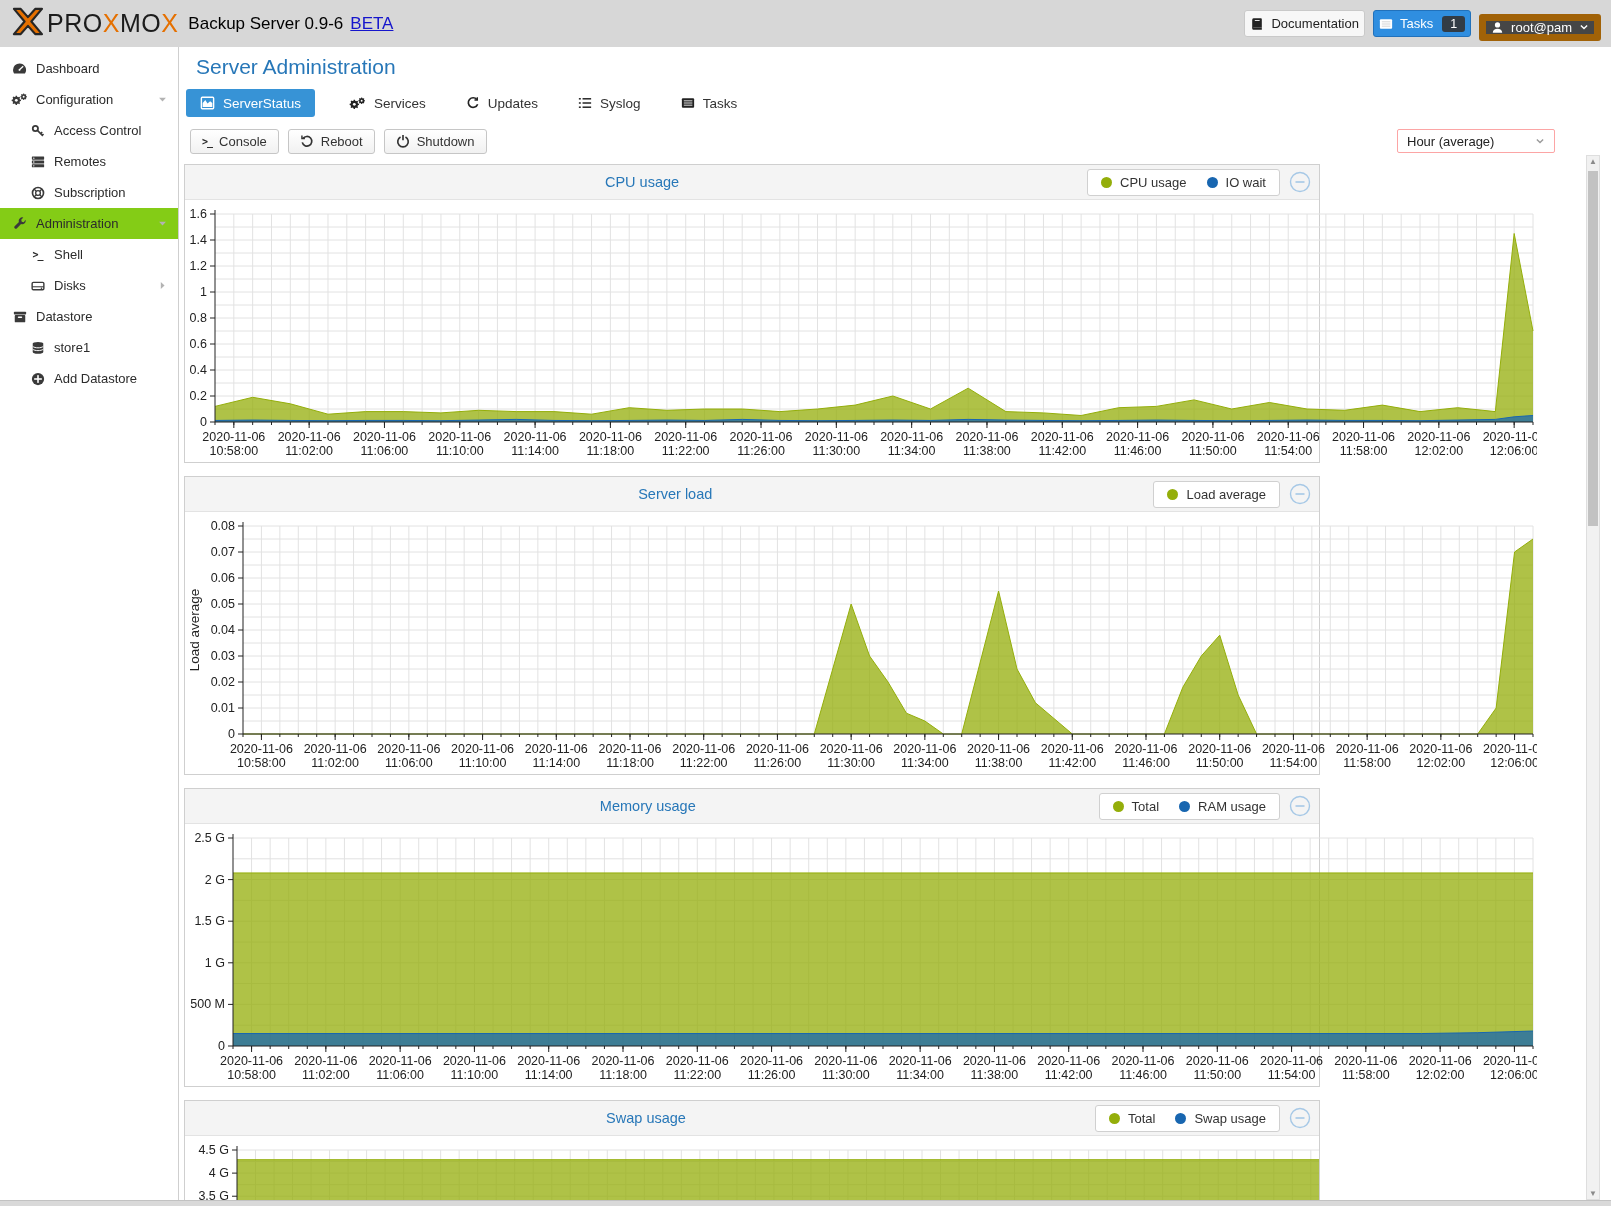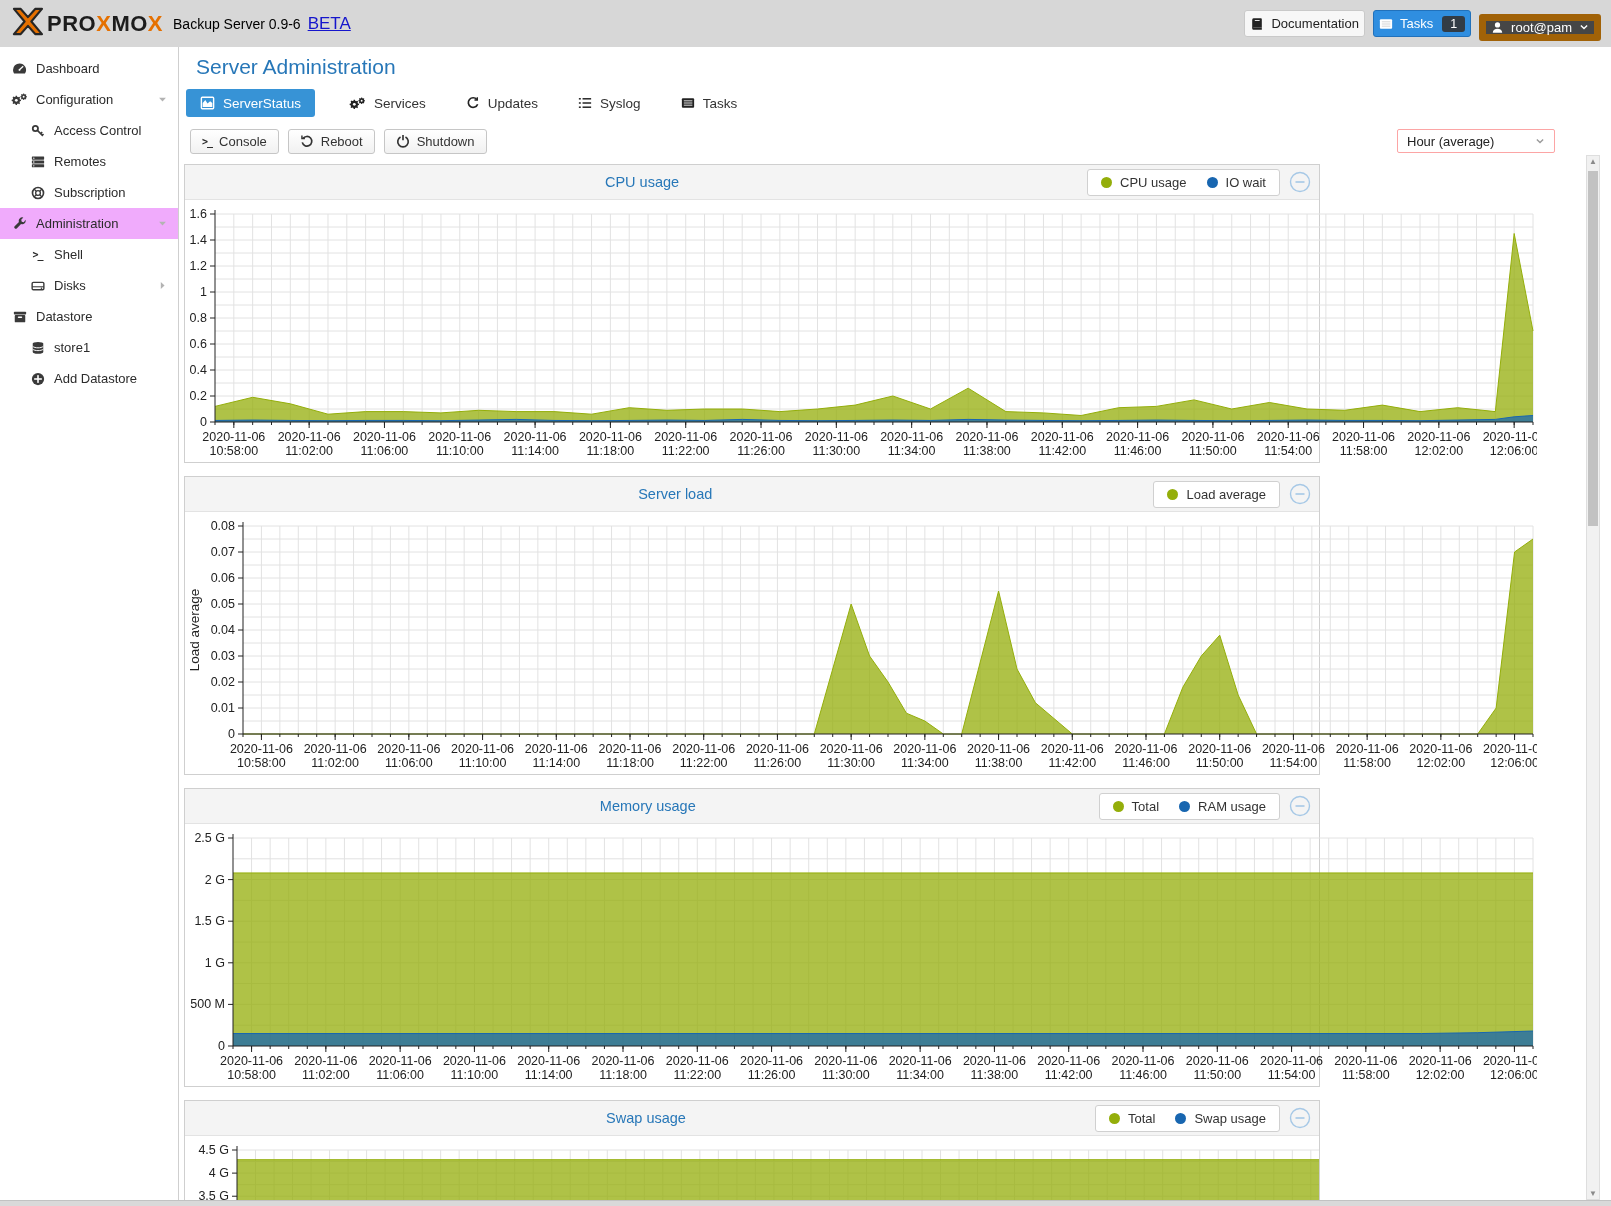--- a/index.html
+++ b/index.html
@@ -4,39 +4,39 @@
 <style>
   * { box-sizing: border-box; }
   html,body { margin:0; padding:0; }
   body {
     width:1611px; height:1206px; overflow:hidden; background:#fff;
     font-family:"Liberation Sans", sans-serif; color:#222;
   }
   
   .topbar { height:47px; background:#d7d7d7; display:flex; align-items:center; padding:0 10px; }
   .logo { display:flex; align-items:center; gap:4px; }
-  .logo-word { font-size:22px; font-weight:bold; letter-spacing:.5px; color:#1c1c1c; }
+  .logo-word { font-size:25px; font-weight:normal; letter-spacing:.5px; color:#1c1c1c; }
   .logo-word .accent { color:#e57000; }
-  .subtitle { font-size:14px; color:#000; margin-left:10px; }
+  .subtitle { font-size:17px; color:#000; margin-left:10px; }
   .beta { font-size:17px; color:#1515cc; text-decoration:underline; margin-left:7px; cursor:pointer; }
   .topbar-spacer { flex:1; }
   .hbtn { display:inline-flex; align-items:center; gap:7px; height:27px; padding:0 5px;
           border-radius:3px; font-size:13px; margin-left:8px; cursor:pointer; }
   .hbtn .ico { display:inline-flex; }
   .btn-doc { background:#f7f7f7; border:1px solid #c9c9c9; color:#222; }
   .btn-tasks { background:#2f8ee0; border:1px solid #2171bb; color:#fff; }
   .badge { background:#323c46; color:#fff; border-radius:3px; font-size:12.5px; padding:1px 8px; margin-left:2px; }
   .btn-user { background:#464646; border:7px solid #a16207; color:#fff;margin-top:7px; }
   
   .app-body { display:flex; height:1153px; }
   .sidebar { width:179px; border-right:1px solid #cfcfcf; background:#fff; padding-top:6px; }
   .sb-item { display:flex; align-items:center; height:31px; padding-left:10px; font-size:13px;
              color:#2b2b2b; position:relative; cursor:pointer; }
   .sb-item.lvl1 { padding-left:28px; }
-  .sb-item.selected { background:#f0abfc; }
+  .sb-item.selected { background:#84cc16; }
   .sb-item .ico { width:19px; margin-right:7px; display:inline-flex; justify-content:center; color:#3a3a3a; }
   .sb-caret { position:absolute; right:10px; color:#b3b3b3; display:inline-flex; }
   .term-glyph { font-family:"DejaVu Sans Mono", monospace; font-size:10px; font-weight:700; letter-spacing:-1px; color:#2b2b2b; }
   
   .main { flex:1; position:relative; padding:6px 0 0 5px; overflow:hidden; background:#fff; }
   .page-title { color:#2777b8; font-size:21px; margin:2px 0 0 12px; }
   .tabs { display:flex; align-items:center; gap:28px; margin:10px 0 0 2px; height:28px; }
   .tab { display:inline-flex; align-items:center; gap:8px; font-size:13.5px; color:#333;
          height:28px; padding:0 6px; border-radius:3px; cursor:pointer; }
   .tab .ico { display:inline-flex; color:#222; }

